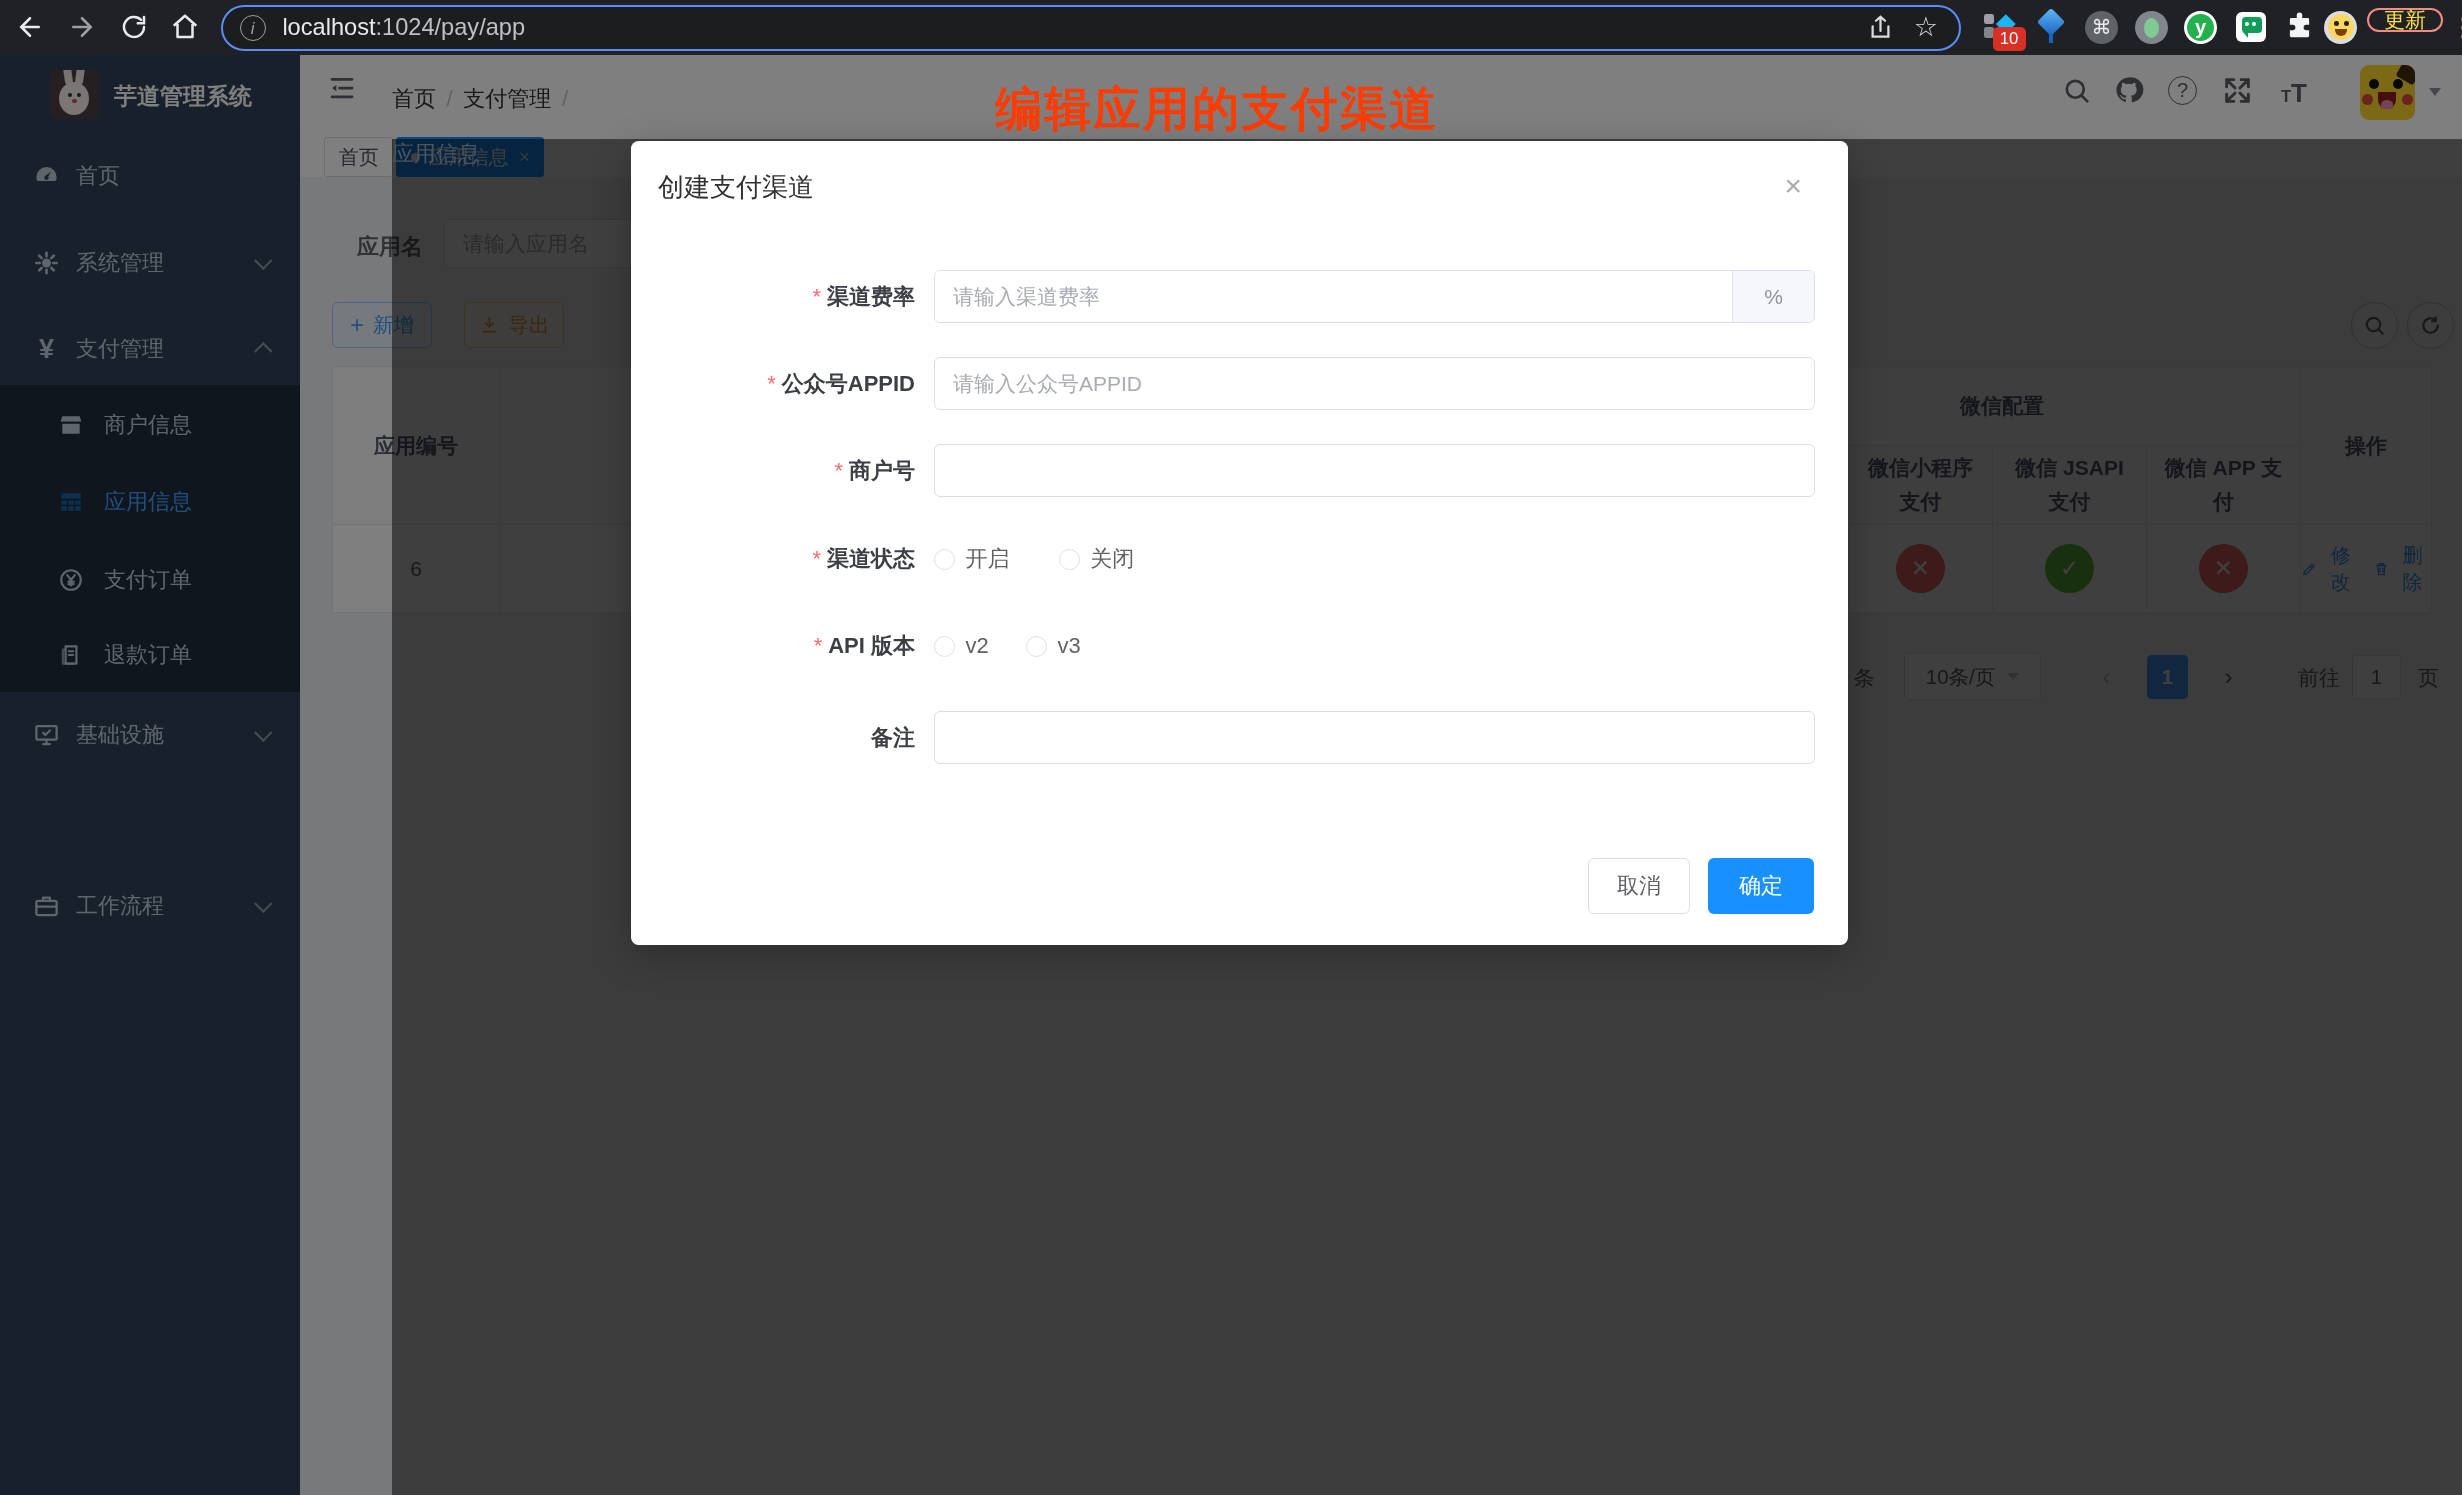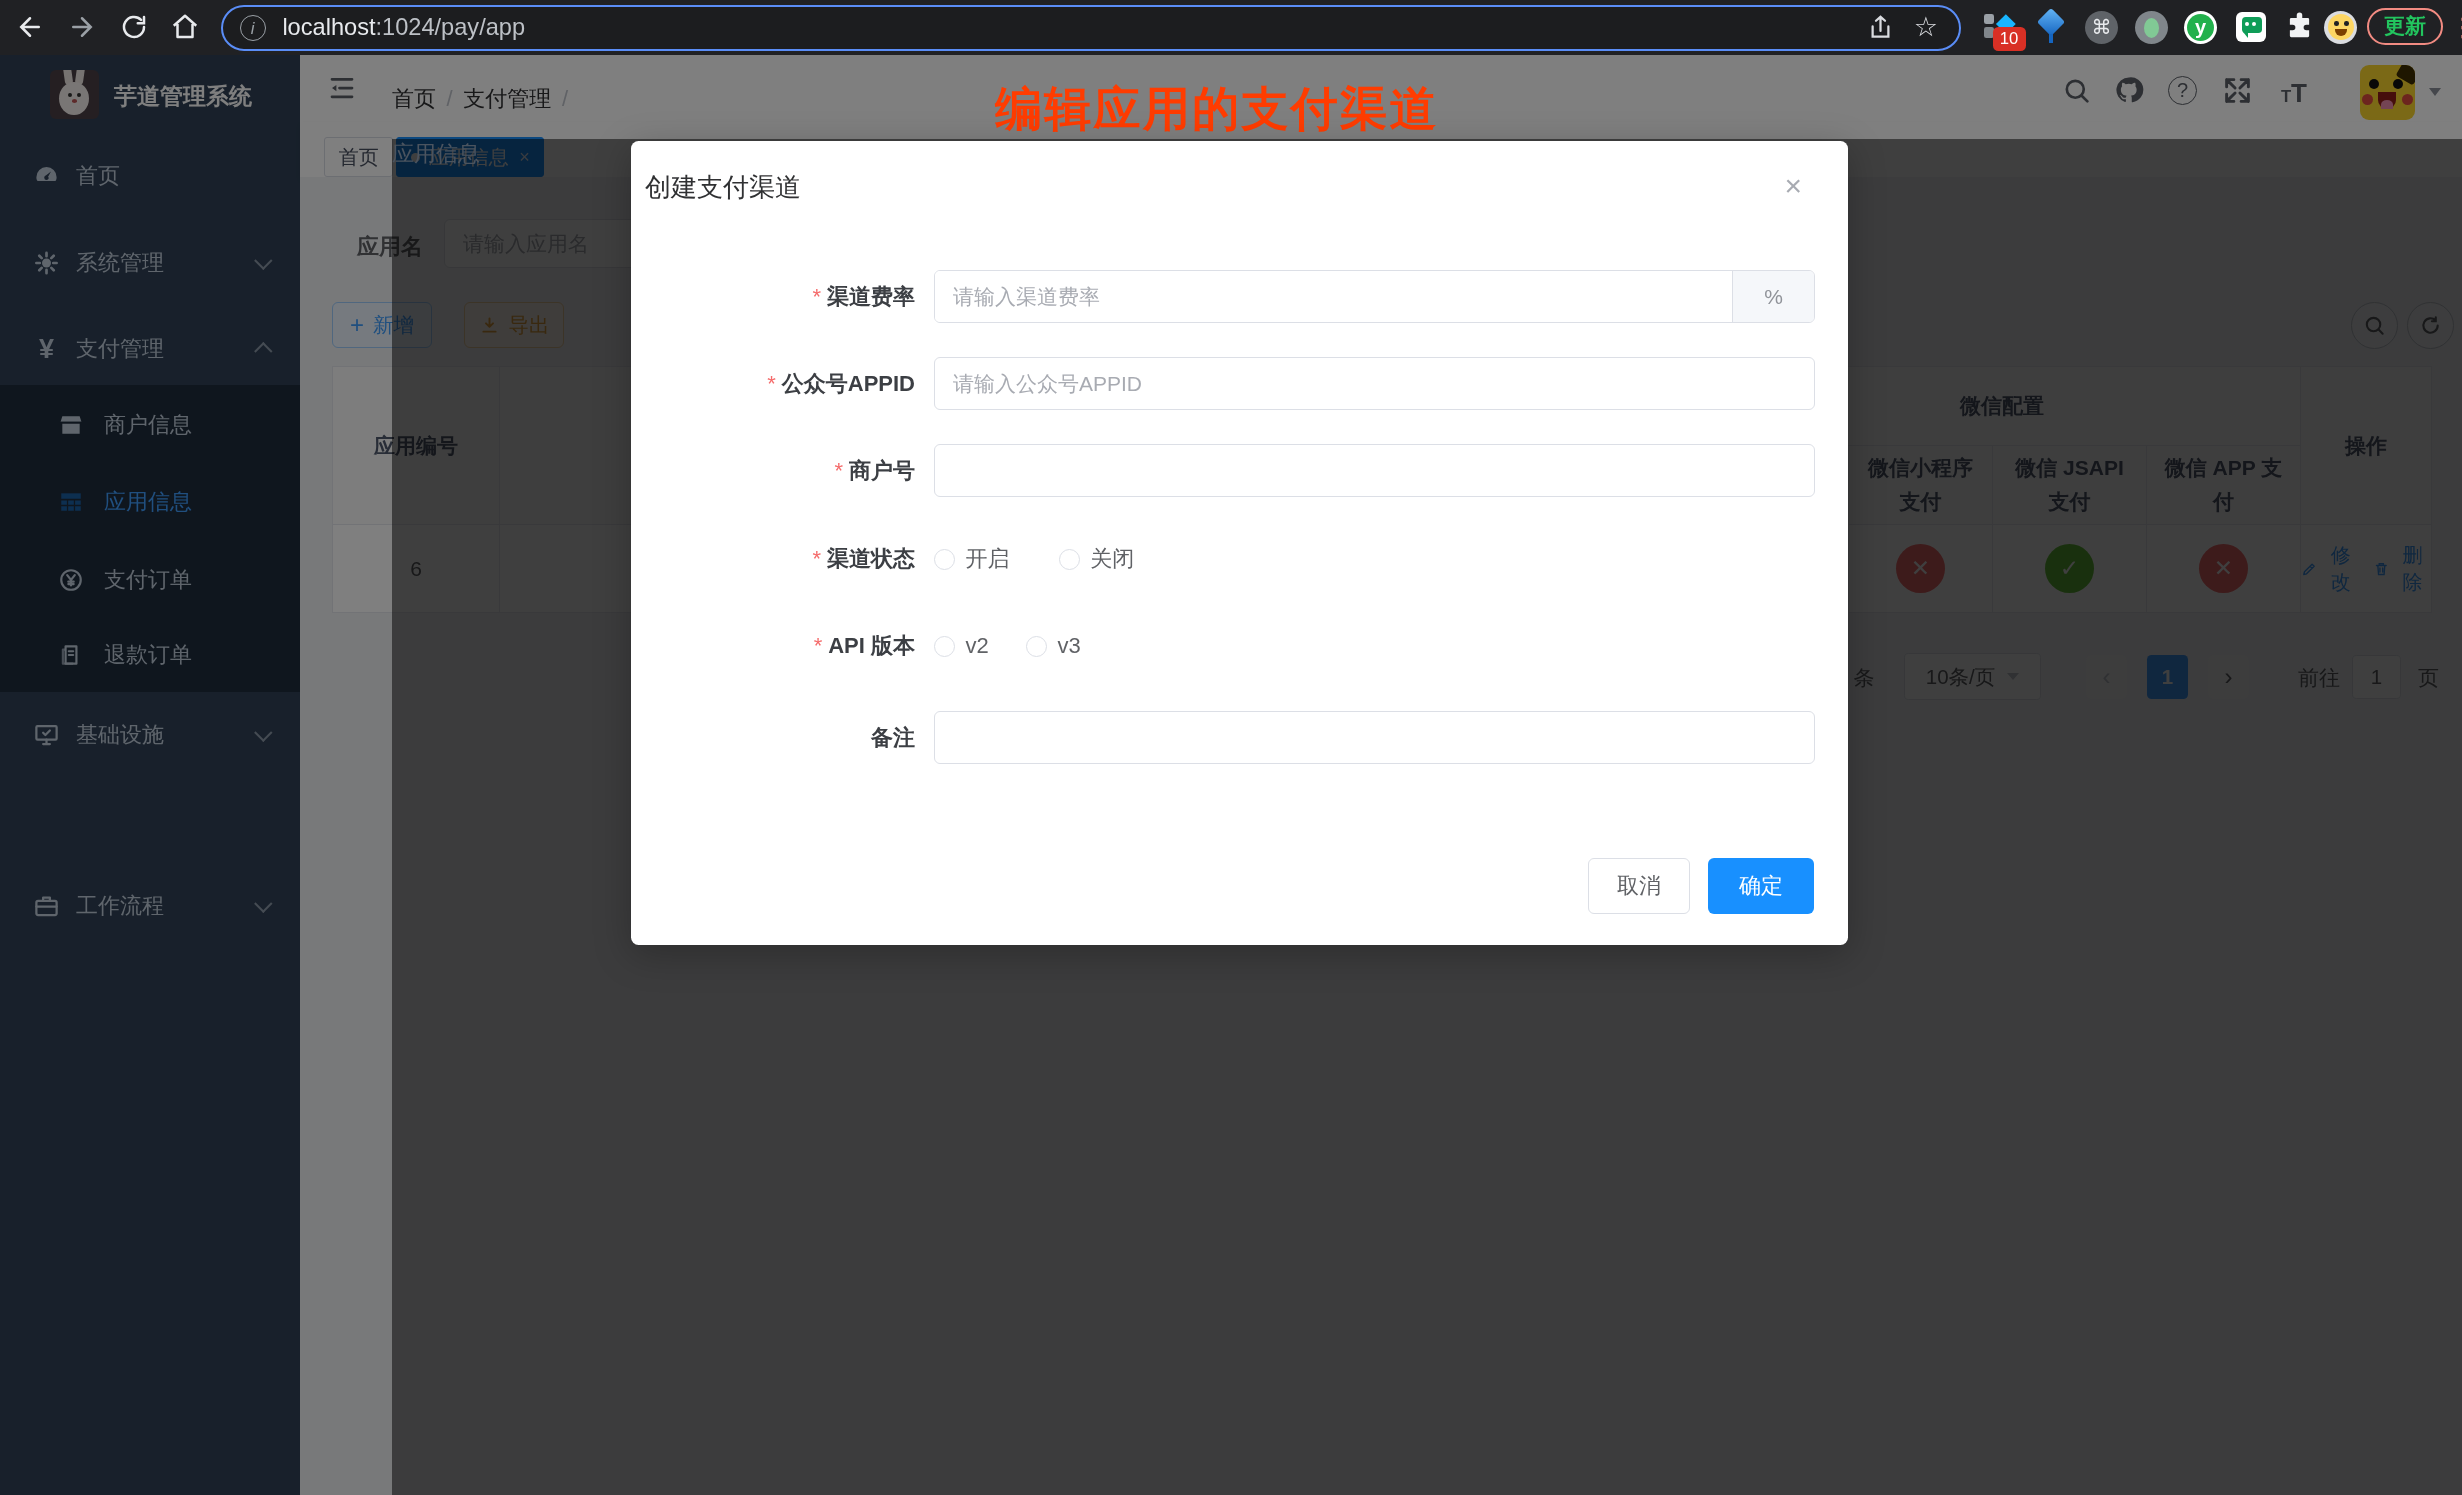--- a/index.html
+++ b/index.html
@@ -11,22 +11,22 @@
   
   .chrome{position:absolute;left:0;top:0;width:2462px;height:55px;background:#202124;z-index:40;}
   .chrome-btn{position:absolute;top:12px;width:30px;height:30px;color:#e8eaed;}
   .urlbar{position:absolute;left:221px;top:4.6px;width:1740px;height:46px;border-radius:23px;
     background:#1c1d1f;border:2.3px solid #5a8df7;box-sizing:border-box;display:flex;align-items:center;}
   .info-badge{width:26px;height:26px;border-radius:50%;border:1.5px solid #9aa0a6;color:#9aa0a6;
     font-size:16.7px;line-height:26px;text-align:center;margin-left:16.7px;font-style:italic;box-sizing:border-box;}
   .url-text{font-size:23.6px;color:#e8eaed;margin-left:16.7px;white-space:nowrap;}
   .url-rest{color:#bdc1c6;}
   .ext{position:absolute;top:10.6px;width:33px;height:33px;}
-  .update-pill{position:absolute;left:2367px;top:7.6px;width:76px;height:37px;border:2.3px solid #f28b82;
-    border-radius:21px;color:#22c55e;font-size:21px;display:flex;align-items:center;justify-content:center;box-sizing:border-box;font-weight:bold;}
+  .update-pill{position:absolute;left:2367px;top:7.6px;width:76px;height:24px;border:2.3px solid #f28b82;
+    border-radius:21px;color:#fde047;font-size:21px;display:flex;align-items:center;justify-content:center;box-sizing:border-box;}
   .kebab{position:absolute;left:2450px;top:9px;color:#f28b82;font-size:26px;line-height:37px;}
 
   
   .sidebar{position:absolute;left:0;top:55px;width:300px;height:1440px;background:#304156;}
   .side-logo{position:absolute;left:50px;top:15px;width:49px;height:49px;border-radius:6px;background:#4a3f44;overflow:hidden;}
   .side-title{position:absolute;left:114px;top:26px;font-size:23px;font-weight:bold;color:#ffffff;}
   .menu-item{position:absolute;left:0;width:300px;height:85px;color:#bfcbd9;font-size:22px;}
   .menu-item .mi-icon{position:absolute;left:33px;top:50%;transform:translateY(-50%);width:27px;height:27px;}
   .menu-item .mi-label{position:absolute;left:76px;top:50%;transform:translateY(-50%);}
   .submenu-bg{position:absolute;left:0;top:330px;width:300px;height:307px;background:#1f2d3d;}
@@ -78,21 +78,21 @@
   .pg-btn{background:#f4f4f5;color:#c0c4cc;font-size:24px;}
   .pg-cur{background:#409eff;color:#fff;font-weight:bold;}
   .pg-input{border:0.8px solid #dcdfe6;background:#fff;color:#606266;}
   .caret-dn{width:0;height:0;border-left:6px solid transparent;border-right:6px solid transparent;border-top:7.6px solid #c0c4cc;}
 
   
   .dim{position:absolute;left:0;top:55px;width:2462px;height:1440px;background:rgba(0,0,0,0.5);z-index:10;}
   .annotation{position:absolute;left:995px;top:78px;z-index:20;font-size:47px;font-weight:900;color:#ff3c00;letter-spacing:2.3px;white-space:nowrap;}
   .modal{position:absolute;left:631px;top:141px;width:1217px;height:804px;background:#fff;border-radius:7.6px;z-index:30;
     box-shadow:0 9px 37px rgba(0,0,0,.25);}
-  .m-title{position:absolute;left:14px;top:29px;font-size:26px;color:#303133;}
+  .m-title{position:absolute;left:27px;top:29px;font-size:26px;color:#303133;}
   .m-close{position:absolute;right:46px;top:30px;font-size:30px;color:#a8abb2;line-height:1;}
   .m-row{position:absolute;left:0;width:1217px;height:53px;}
   .m-label{position:absolute;left:0;top:0;width:284px;height:53px;display:flex;align-items:center;justify-content:flex-end;
     font-size:22px;color:#3c3f44;font-weight:bold;}
   .m-star{color:#f56c6c;margin-right:6px;font-weight:normal;}
   .m-input-wrap{position:absolute;left:303px;top:0;width:881px;height:53px;}
   .m-input{width:100%;height:53px;}
   .fee-group{display:flex;border:0.8px solid #dcdfe6;border-radius:6px;overflow:hidden;height:53px;box-sizing:border-box;}
   .fee-group input{border:none;border-radius:0;flex:1;height:52px;}
   .fee-suffix{width:81px;background:#f5f7fa;border-left:0.8px solid #dcdfe6;display:flex;align-items:center;justify-content:center;

